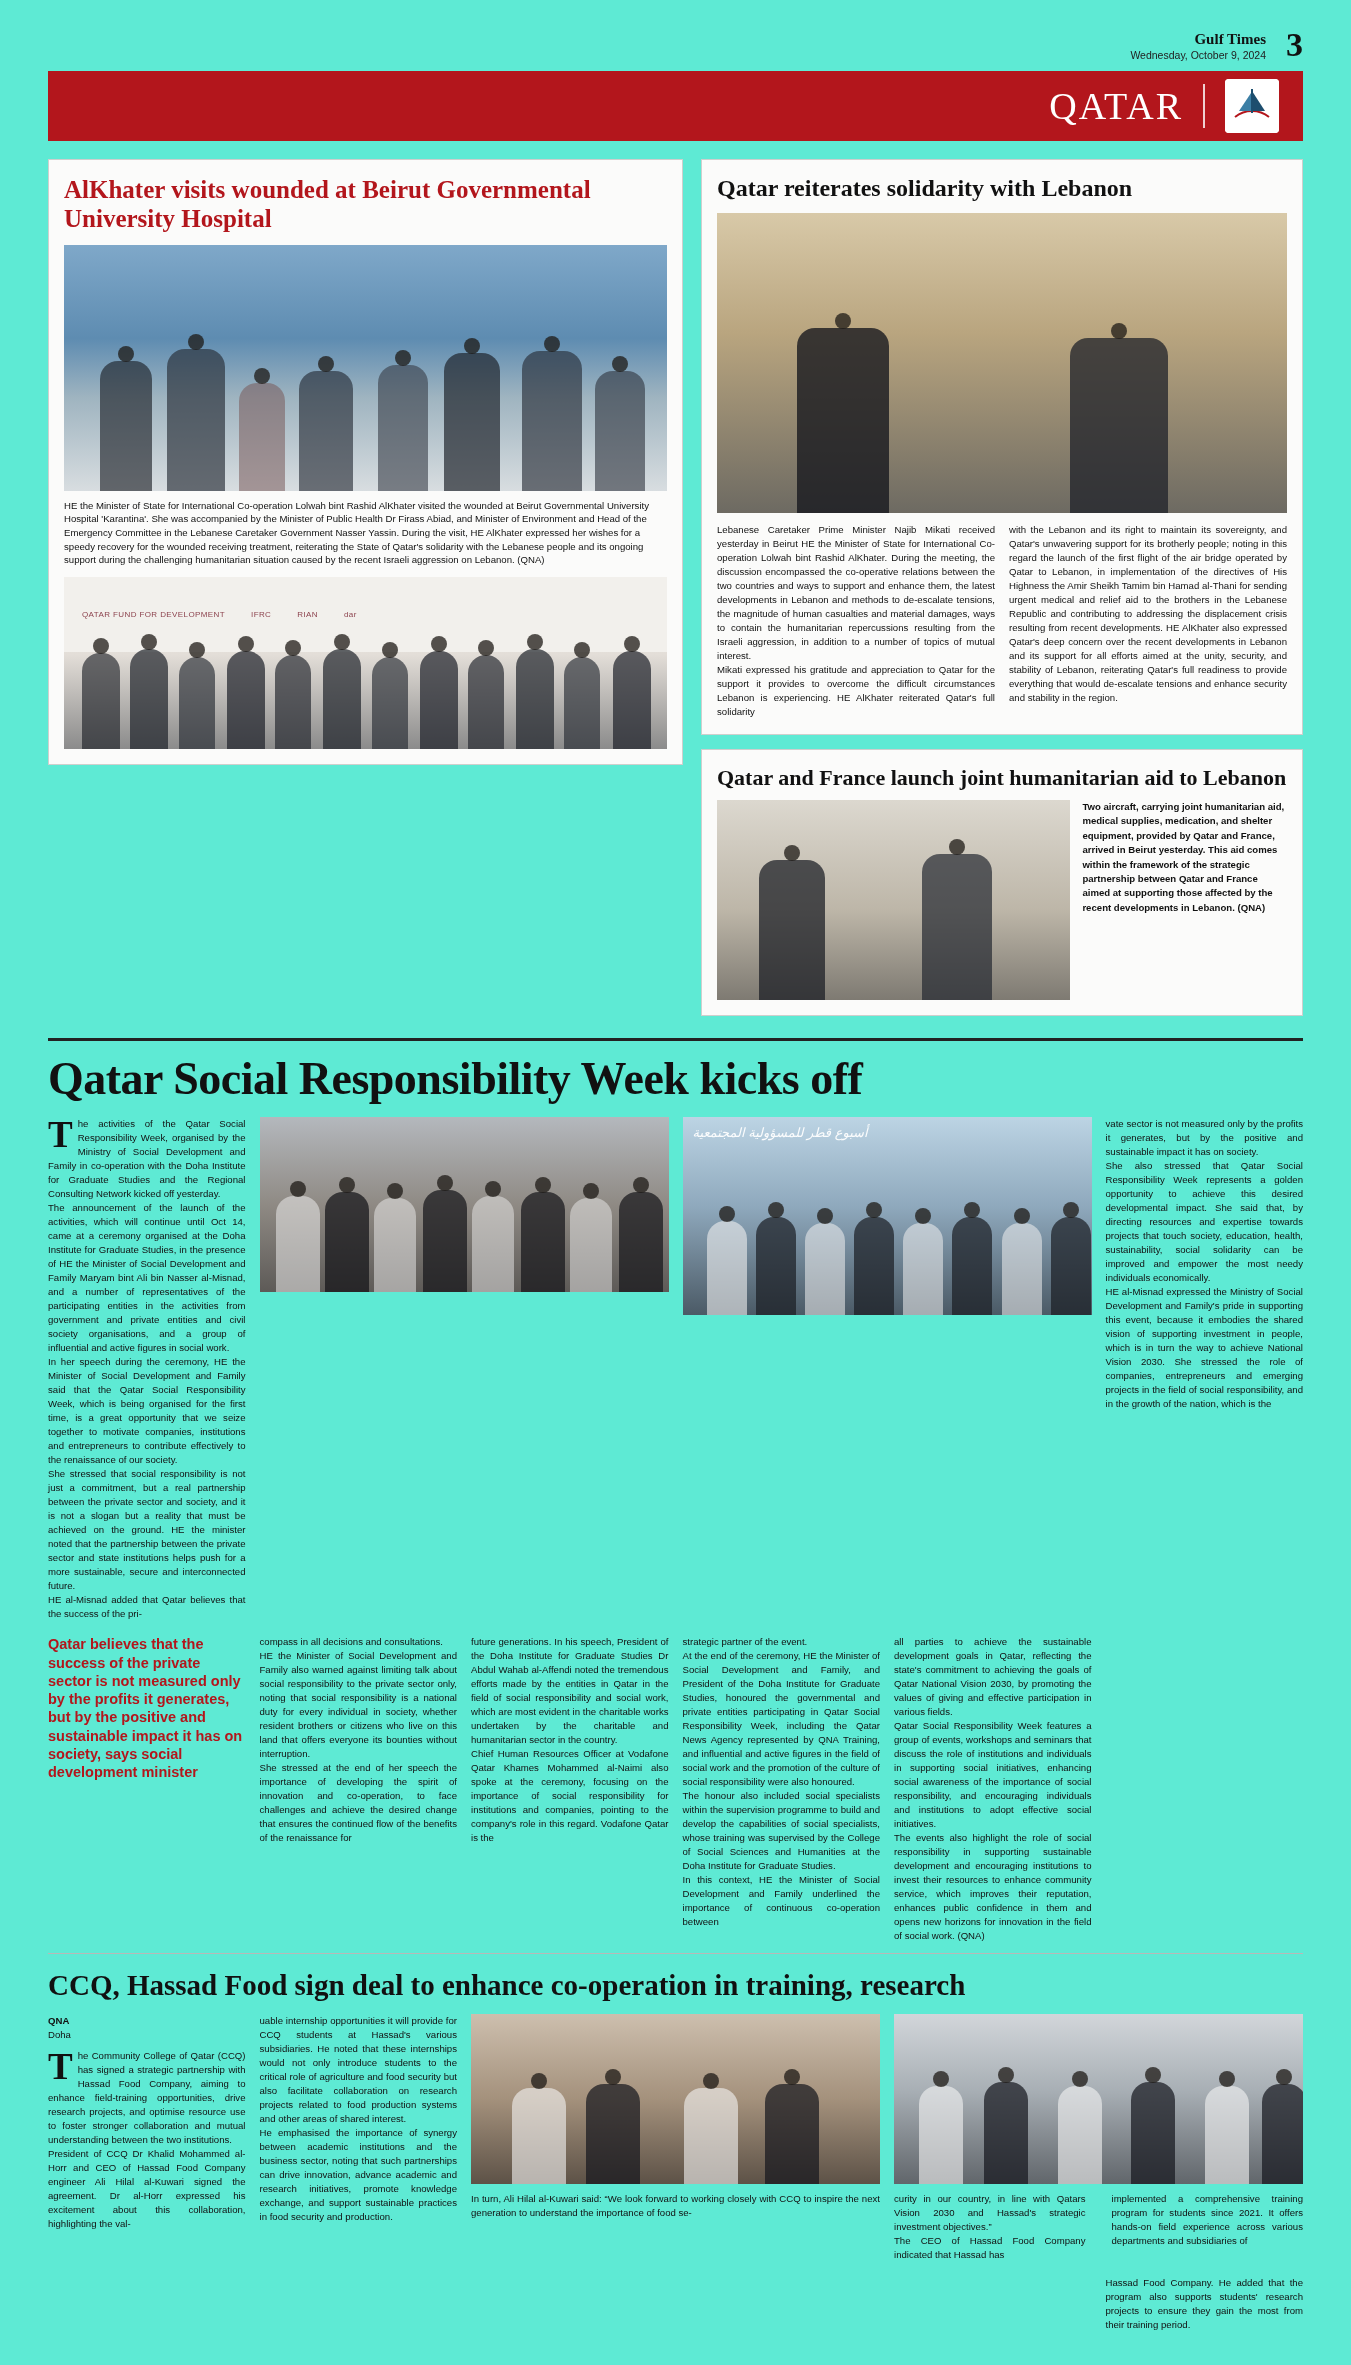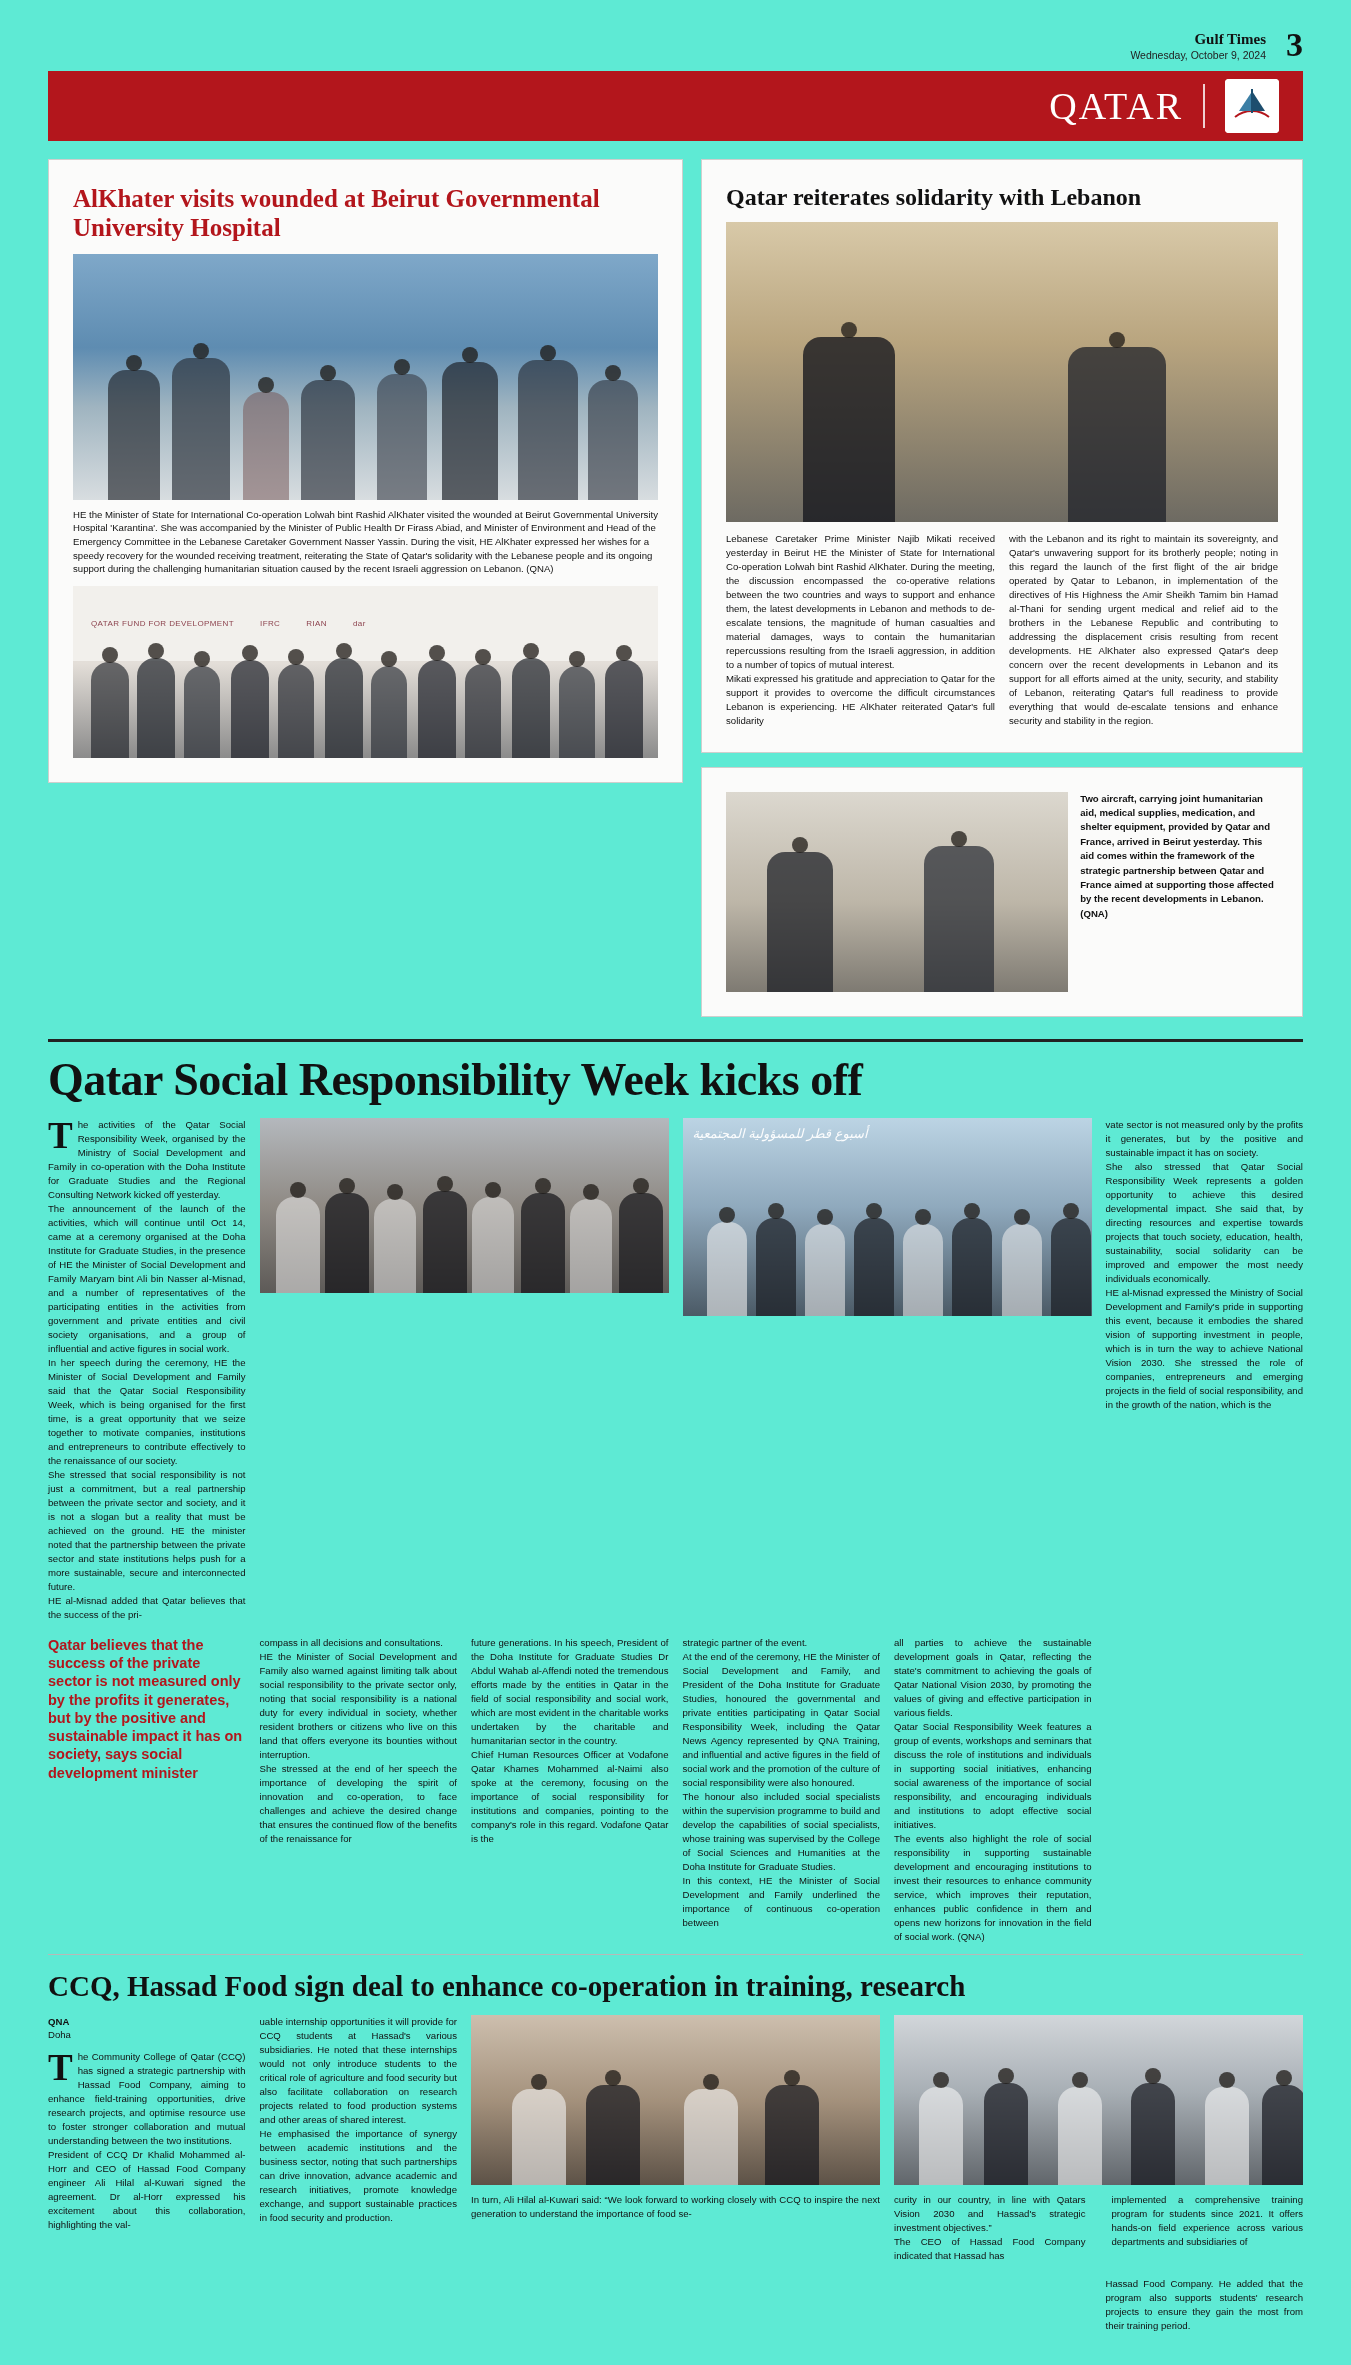--- a/index.html
+++ b/index.html
@@ -89,21 +89,21 @@
     display: flex;
     gap: 18px;
     margin: 18px 48px 0 48px;
   }
   .tz-left { width: 635px; }
   .tz-right { flex: 1; }
 
   .panel {
     border: 1px solid #cfcfcd;
     background: #fbfbfa;
-    padding: 24px;
+    padding: 15px;
   }
 
   .hl-red {
     color: #b3161c;
     font-family: "Liberation Serif", serif;
     font-weight: bold;
     font-size: 25px;
     line-height: 1.16;
     margin: 0 0 12px 0;
   }
@@ -358,20 +358,21 @@
         </div>
 
         <div class="two-col-text">
           <div class="body-text" style="white-space:pre-line">Lebanese Caretaker Prime Minister Najib Mikati received yesterday in Beirut HE the Minister of State for International Co-operation Lolwah bint Rashid AlKhater. During the meeting, the discussion encompassed the co-operative relations between the two countries and ways to support and enhance them, the latest developments in Lebanon and methods to de-escalate tensions, the magnitude of human casualties and material damages, ways to contain the humanitarian repercussions resulting from the Israeli aggression, in addition to a number of topics of mutual interest.
 Mikati expressed his gratitude and appreciation to Qatar for the support it provides to overcome the difficult circumstances Lebanon is experiencing. HE AlKhater reiterated Qatar's full solidarity</div>
           <div class="body-text">with the Lebanon and its right to maintain its sovereignty, and Qatar's unwavering support for its brotherly people; noting in this regard the launch of the first flight of the air bridge operated by Qatar to Lebanon, in implementation of the directives of His Highness the Amir Sheikh Tamim bin Hamad al-Thani for sending urgent medical and relief aid to the brothers in the Lebanese Republic and contributing to addressing the displacement crisis resulting from recent developments. HE AlKhater also expressed Qatar's deep concern over the recent developments in Lebanon and its support for all efforts aimed at the unity, security, and stability of Lebanon, reiterating Qatar's full readiness to provide everything that would de-escalate tensions and enhance security and stability in the region.</div>
         </div>
       </div>
 
       <div class="panel" style="margin-top:14px">
+        <h2 class="hl-black sm">Qatar and France launch joint humanitarian aid to Lebanon</h2>
         <div class="aid-row">
           <div class="ph-wrap">
             <div class="photo ph-aid">
               <div class="figs" style="height:74%">
                 <i style="left:12%;width:66px;height:140px;background:rgba(25,28,34,.72)"></i>
                 <i style="left:58%;width:70px;height:146px;background:rgba(35,40,48,.7)"></i>
               </div>
             </div>
           </div>
           <div class="aid-text side-note">Two aircraft, carrying joint humanitarian aid, medical supplies, medication, and shelter equipment, provided by Qatar and France, arrived in Beirut yesterday. This aid comes within the framework of the strategic partnership between Qatar and France aimed at supporting those affected by the recent developments in Lebanon. (QNA)</div>

